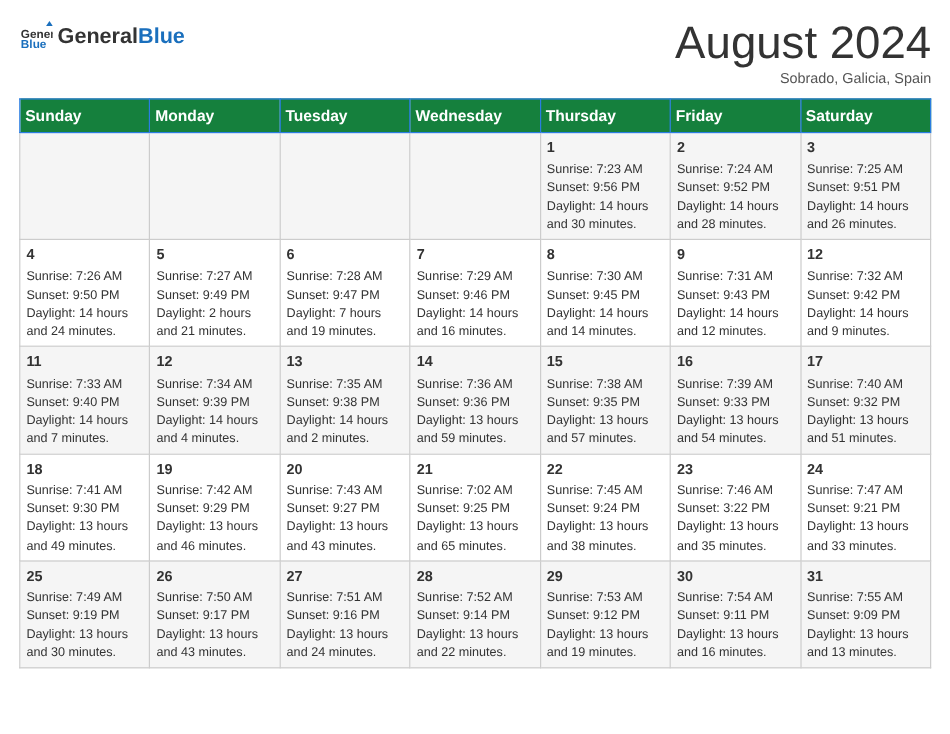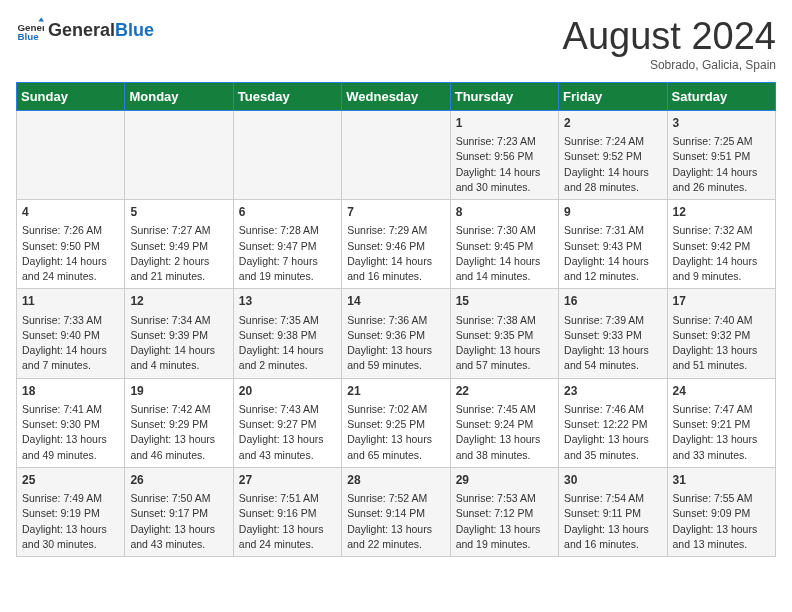--- a/index.html
+++ b/index.html
@@ -264,21 +264,21 @@
         </td>
         <td>
           <span class="day-num">22</span>
           <div class="day-info">Sunrise: 7:45 AM</div>
           <div class="day-info">Sunset: 9:24 PM</div>
           <div class="day-info">Daylight: 13 hours and 38 minutes.</div>
         </td>
         <td>
           <span class="day-num">23</span>
           <div class="day-info">Sunrise: 7:46 AM</div>
-          <div class="day-info">Sunset: 12:22 PM</div>
+          <div class="day-info">Sunset: 3:22 PM</div>
           <div class="day-info">Daylight: 13 hours and 35 minutes.</div>
         </td>
         <td>
           <span class="day-num">24</span>
           <div class="day-info">Sunrise: 7:47 AM</div>
           <div class="day-info">Sunset: 9:21 PM</div>
           <div class="day-info">Daylight: 13 hours and 33 minutes.</div>
         </td>
       </tr>
       <tr>
@@ -302,21 +302,21 @@
         </td>
         <td>
           <span class="day-num">28</span>
           <div class="day-info">Sunrise: 7:52 AM</div>
           <div class="day-info">Sunset: 9:14 PM</div>
           <div class="day-info">Daylight: 13 hours and 22 minutes.</div>
         </td>
         <td>
           <span class="day-num">29</span>
           <div class="day-info">Sunrise: 7:53 AM</div>
-          <div class="day-info">Sunset: 7:12 PM</div>
+          <div class="day-info">Sunset: 9:12 PM</div>
           <div class="day-info">Daylight: 13 hours and 19 minutes.</div>
         </td>
         <td>
           <span class="day-num">30</span>
           <div class="day-info">Sunrise: 7:54 AM</div>
           <div class="day-info">Sunset: 9:11 PM</div>
           <div class="day-info">Daylight: 13 hours and 16 minutes.</div>
         </td>
         <td>
           <span class="day-num">31</span>

